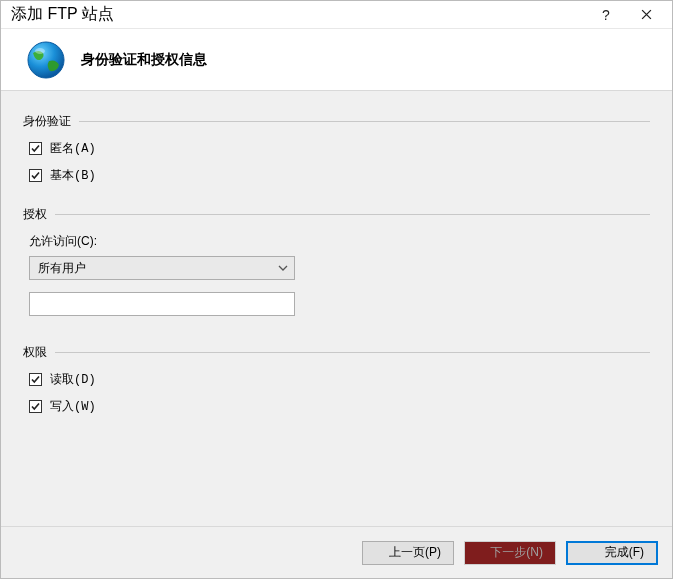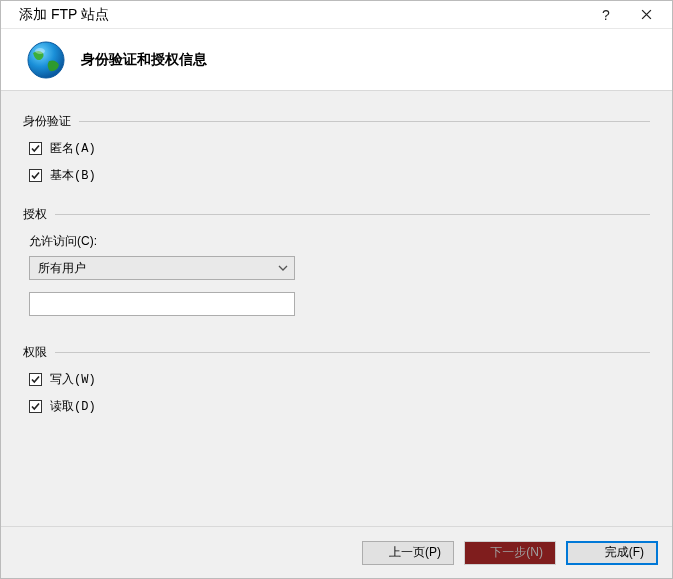--- a/index.html
+++ b/index.html
@@ -14,21 +14,21 @@
     display: flex; flex-direction: column;
   }
   
   .titlebar {
     height: 28px;
     display: flex; align-items: center;
     padding: 0 6px 0 10px;
     background: #fff;
     border-bottom: 1px solid #e8e8e8;
   }
-  .titlebar .title { flex: 1; font-size: 14px; margin-left: 8px; }
+  .titlebar .title { flex: 1; font-size: 16px; }
   .titlebar .help, .titlebar .close {
     width: 40px; height: 26px;
     display: flex; align-items: center; justify-content: center;
     font-size: 14px; color: #222;
   }
   .titlebar .close svg { stroke: #222; }
   
   .header {
     display: flex; align-items: center;
     height: 62px;
@@ -183,29 +183,29 @@
     <div class="group-label">
       <span>权限</span>
       <div class="line"></div>
     </div>
     <div class="chk-row">
       <div class="chk">
         <svg width="11" height="11" viewBox="0 0 11 11">
             <path d="M2 5.5 L4.3 8 L9 2.5" stroke="#222" stroke-width="1.6" fill="none"></path>
           </svg>
       </div>
+      <span>读取(D)</span>
+    </div>
+    <div class="chk-row">
+      <div class="chk">
+        <svg width="11" height="11" viewBox="0 0 11 11">
+            <path d="M2 5.5 L4.3 8 L9 2.5" stroke="#222" stroke-width="1.6" fill="none"></path>
+          </svg>
+      </div>
       <span>写入(W)</span>
-    </div>
-    <div class="chk-row">
-      <div class="chk">
-        <svg width="11" height="11" viewBox="0 0 11 11">
-            <path d="M2 5.5 L4.3 8 L9 2.5" stroke="#222" stroke-width="1.6" fill="none"></path>
-          </svg>
-      </div>
-      <span>读取(D)</span>
     </div>
   </div>
 
 </div>
 
 <div class="buttons">
   <div class="btn">
       <span>上一页(P)</span>
     </div>
   <div class="btn disabled">

